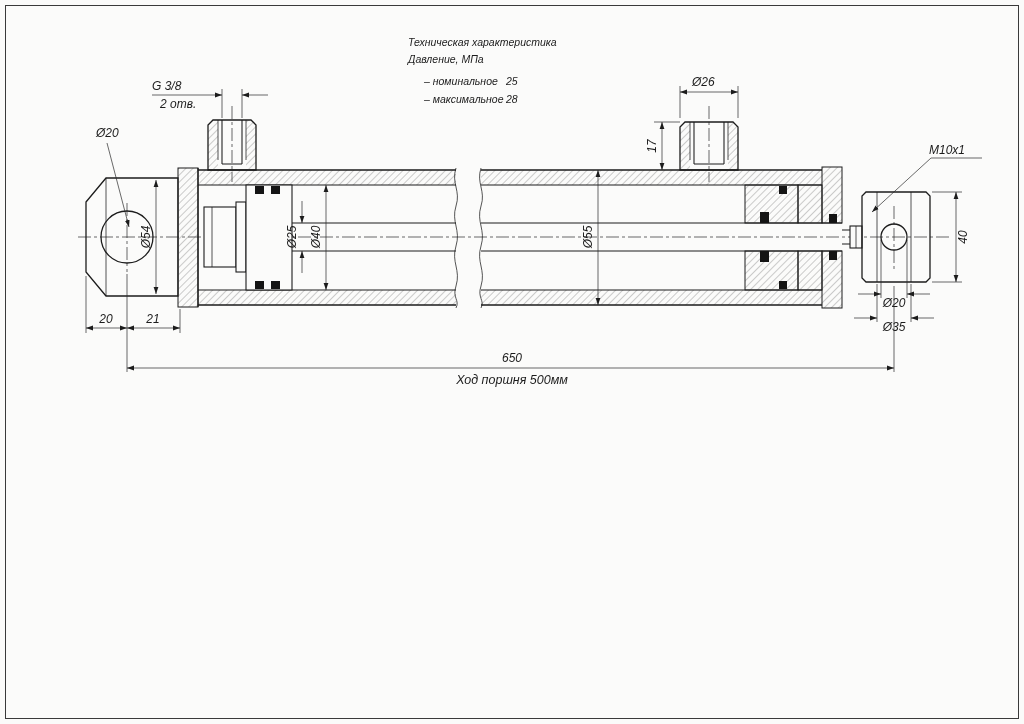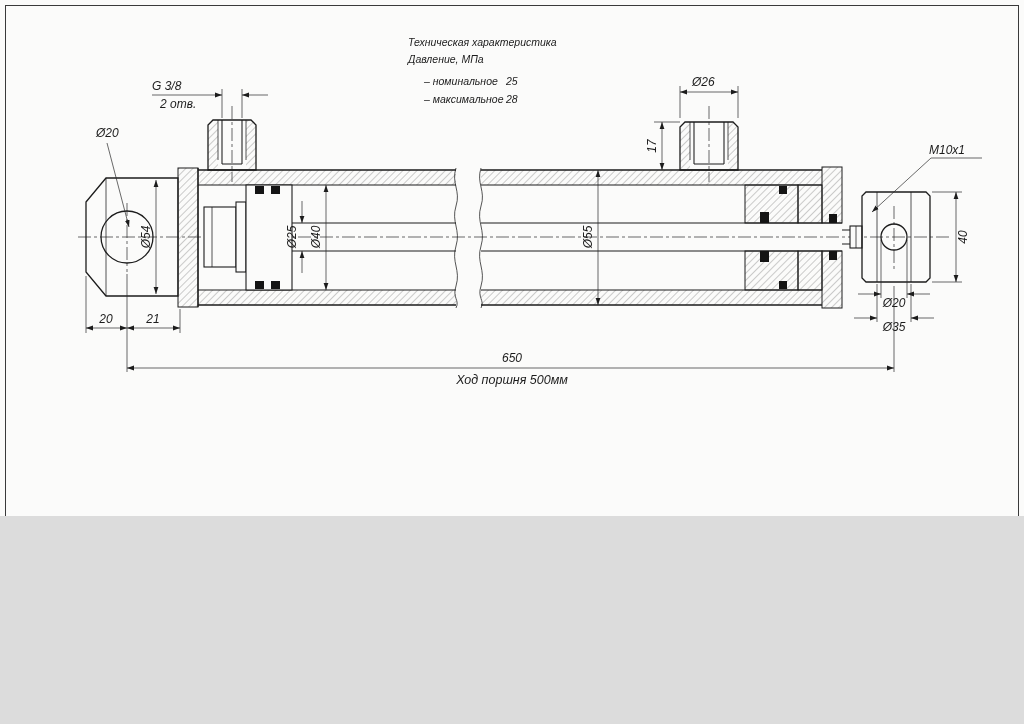--- a/index.html
+++ b/index.html
@@ -1,16 +1,16 @@
 <!DOCTYPE html>
 <html><head>
 <meta charset="utf-8">
 <style>
   html,body{margin:0;padding:0;background:#dcdcdc;}
-  .page{width:1024px;height:516px;background:#fbfbfa;position:relative;overflow:hidden;}
+  .page{width:1024px;height:724px;background:#fbfbfa;position:relative;overflow:hidden;}
   svg{display:block;}
   text{font-family:"Liberation Sans",sans-serif;font-style:italic;fill:#1c1c1c;}
   .spec{font-size:10.5px;}
   .dim{font-size:12px;}
   .note{font-size:12.5px;}
   .outline{stroke:#1c1c1c;stroke-width:1.3;fill:none;}
   .med{stroke:#1c1c1c;stroke-width:1.05;fill:none;}
   .thin{stroke:#1c1c1c;stroke-width:0.75;fill:none;}
   .dimline{stroke:#2a2a2a;stroke-width:0.7;fill:none;}
   .center{stroke:#2a2a2a;stroke-width:0.7;stroke-dasharray:13 3 3 3;fill:none;}

